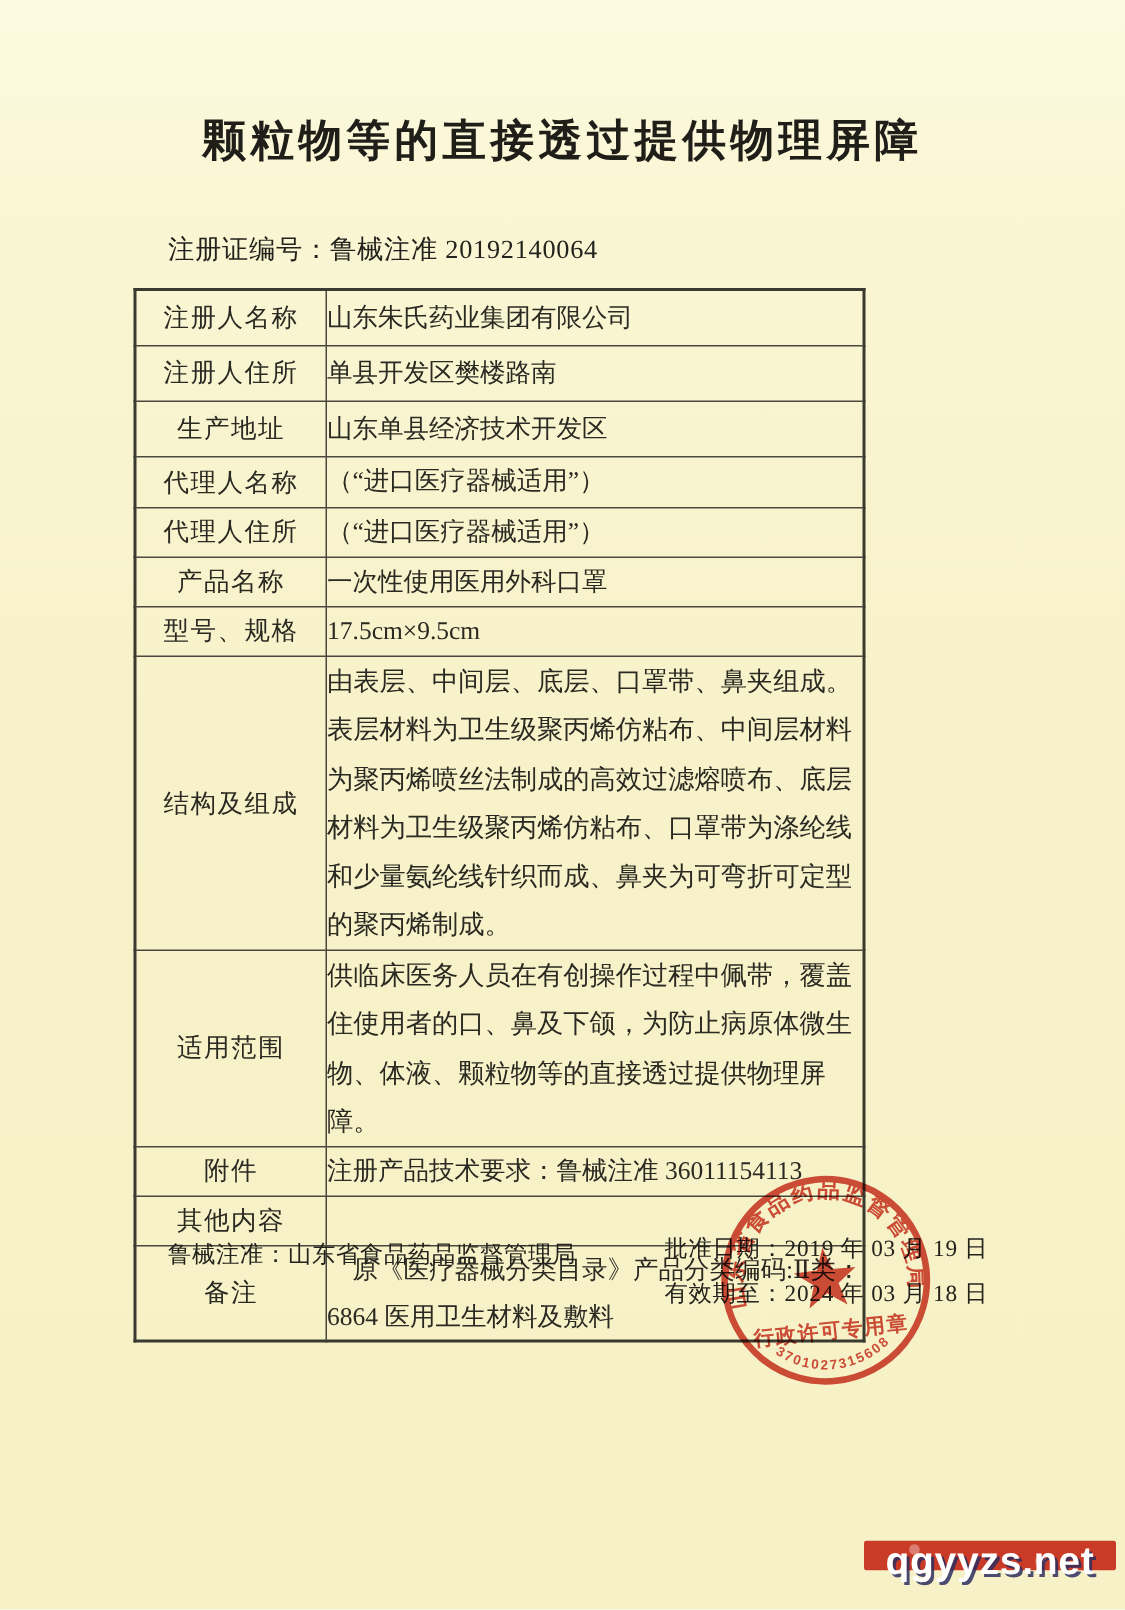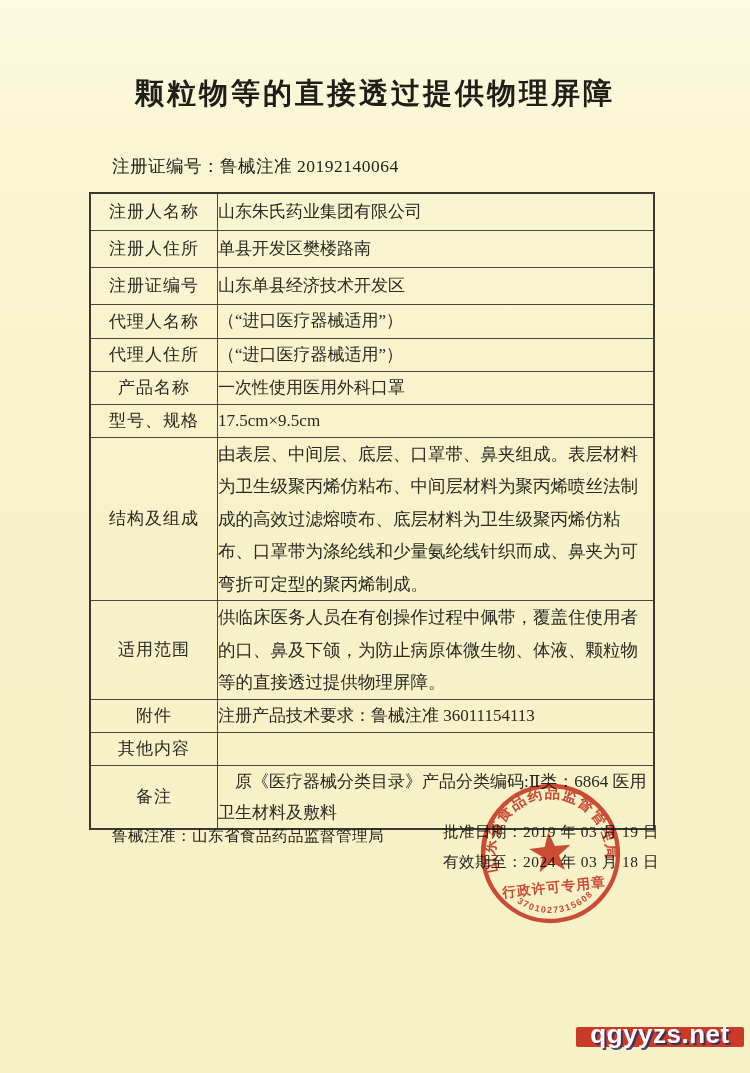--- a/index.html
+++ b/index.html
@@ -13,21 +13,21 @@
   .title{
     position:absolute;top:74px;left:0;width:100%;
     text-align:center;font-size:29px;font-weight:bold;letter-spacing:3px;
     color:#1f1e18;
   }
   .cert-no{
     position:absolute;top:154px;left:112px;
     font-size:17.5px;letter-spacing:0.5px;color:#23221c;
   }
   table.cert{
-    position:absolute;left:89px;top:192px;width:566px;
+    position:absolute;left:89px;top:192px;width:488px;
     border-collapse:collapse;table-layout:fixed;
     font-size:17px;color:#2a2922;
   }
   table.cert td{
     border:1px solid #4a483e;
     vertical-align:middle;
     padding:0;
   }
   table.cert{border:2px solid #3b3a31;}
   td.lbl{width:126px;text-align:center;letter-spacing:1px;}
@@ -49,21 +49,21 @@
     transform:rotate(-6deg);
     opacity:0.88;mix-blend-mode:multiply;
     pointer-events:none;
   }
   .watermark{
     position:absolute;left:576px;top:1027px;width:168px;height:20px;
     background:
       radial-gradient(circle at 20% 30%, rgba(255,255,255,0.35) 0 3px, transparent 4px),
       radial-gradient(circle at 70% 70%, rgba(255,255,255,0.3) 0 3px, transparent 4px),
       #c93a27;
-    display:flex;align-items:flex-end;justify-content:center;
+    display:flex;align-items:flex-start;justify-content:center;
     border-radius:2px;
   }
   .watermark span{
     font-family:"Liberation Sans","DejaVu Sans",sans-serif;
     font-weight:bold;font-size:26px;color:#ffffff;letter-spacing:0.5px;
     text-shadow:2px 2px 0 rgba(45,45,95,0.85);
     line-height:1;
   }
 </style>
 </head>
@@ -81,21 +81,21 @@
     <tbody>
         <tr class="h37">
       <td class="lbl">注册人名称</td>
       <td class="val">山东朱氏药业集团有限公司</td>
     </tr>
     <tr class="h37">
       <td class="lbl">注册人住所</td>
       <td class="val">单县开发区樊楼路南</td>
     </tr>
     <tr class="h37">
-      <td class="lbl">注册证编号</td>
+      <td class="lbl">生产地址</td>
       <td class="val">山东单县经济技术开发区</td>
     </tr>
     <tr class="h34">
       <td class="lbl">代理人名称</td>
       <td class="val">（“进口医疗器械适用”）</td>
     </tr>
     <tr class="h32">
       <td class="lbl">代理人住所</td>
       <td class="val">（“进口医疗器械适用”）</td>
     </tr>

